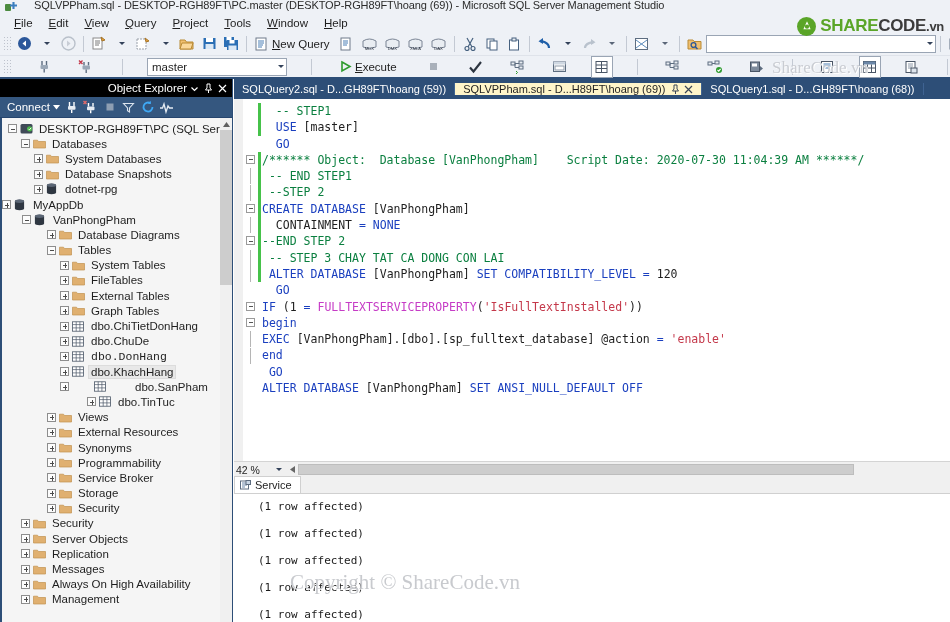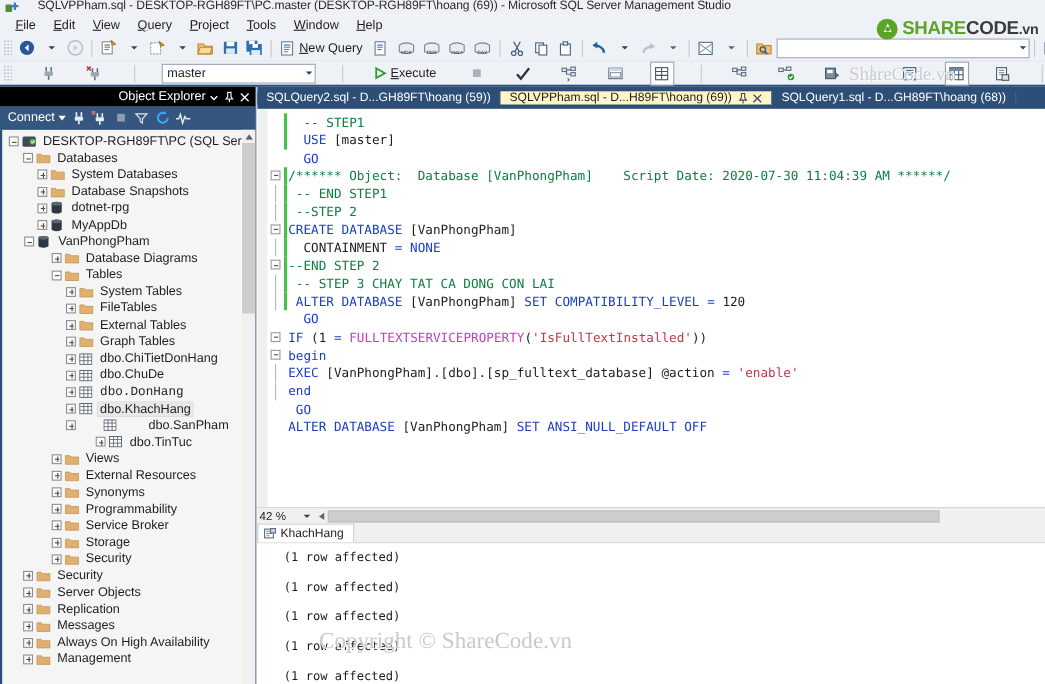--- a/index.html
+++ b/index.html
@@ -694,21 +694,21 @@
           <span class="exp plus"></span>
           <span class="ico">
             <svg width="11" height="12" viewBox="0 0 11 12">
               <ellipse cx="5.5" cy="2.2" rx="4.6" ry="1.7" fill="#4a5361"></ellipse>
               <path d="M0.9 2.2v7.3c0 .95 2.06 1.7 4.6 1.7s4.6-.75 4.6-1.7V2.2" fill="#2f3742"></path>
               <ellipse cx="5.5" cy="2.2" rx="4.6" ry="1.7" fill="#5b6675"></ellipse>
             </svg>
           </span>
           <span class="tlabel">dotnet-rpg</span>
         </div>
-        <div class="tnode" style="padding-left: 32px;">
+        <div class="tnode" style="">
           <span class="exp plus"></span>
           <span class="ico">
             <svg width="11" height="12" viewBox="0 0 11 12">
               <ellipse cx="5.5" cy="2.2" rx="4.6" ry="1.7" fill="#4a5361"></ellipse>
               <path d="M0.9 2.2v7.3c0 .95 2.06 1.7 4.6 1.7s4.6-.75 4.6-1.7V2.2" fill="#2f3742"></path>
               <ellipse cx="5.5" cy="2.2" rx="4.6" ry="1.7" fill="#5b6675"></ellipse>
             </svg>
           </span>
           <span class="tlabel">MyAppDb</span>
         </div>
@@ -1027,21 +1027,21 @@
     <div class="results">
       <div class="res-tabs">
         <div class="res-tab">
           <span>
             <svg width="11" height="11" viewBox="0 0 11 11">
                 <rect x="0.5" y="1" width="8" height="8" fill="#fff" stroke="#5d6d80"></rect>
                 <path d="M2 3h5M2 5h5M2 7h3" stroke="#6b87a8"></path>
                 <rect x="6" y="0.5" width="4.5" height="4" fill="#c9d6e4" stroke="#5d6d80"></rect>
               </svg>
           </span>
-          <span>KhachHang</span>
+          <span>Service</span>
         </div>
       </div>
       <div class="msg-body" id="msgbody">
           <div class="msg-line">(1 row affected)</div>
           <div class="msg-line">(1 row affected)</div>
           <div class="msg-line">(1 row affected)</div>
           <div class="msg-line">(1 row affected)</div>
           <div class="msg-line">(1 row affected)</div>
         </div>
     </div>

